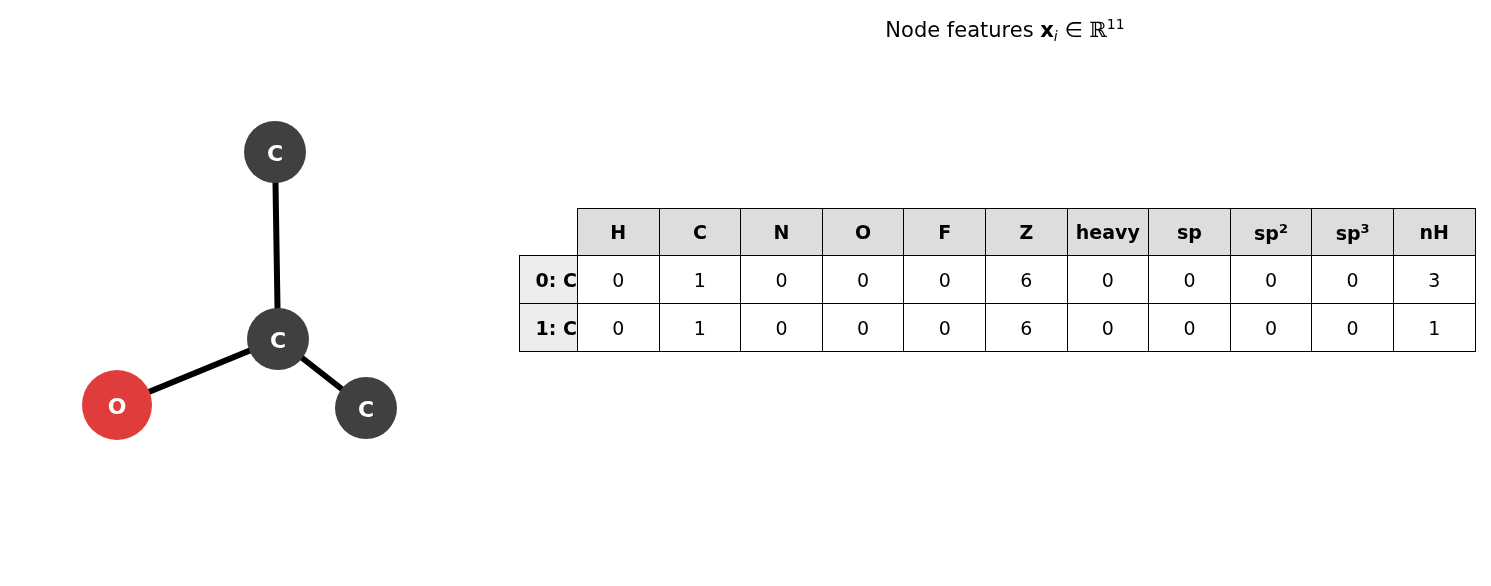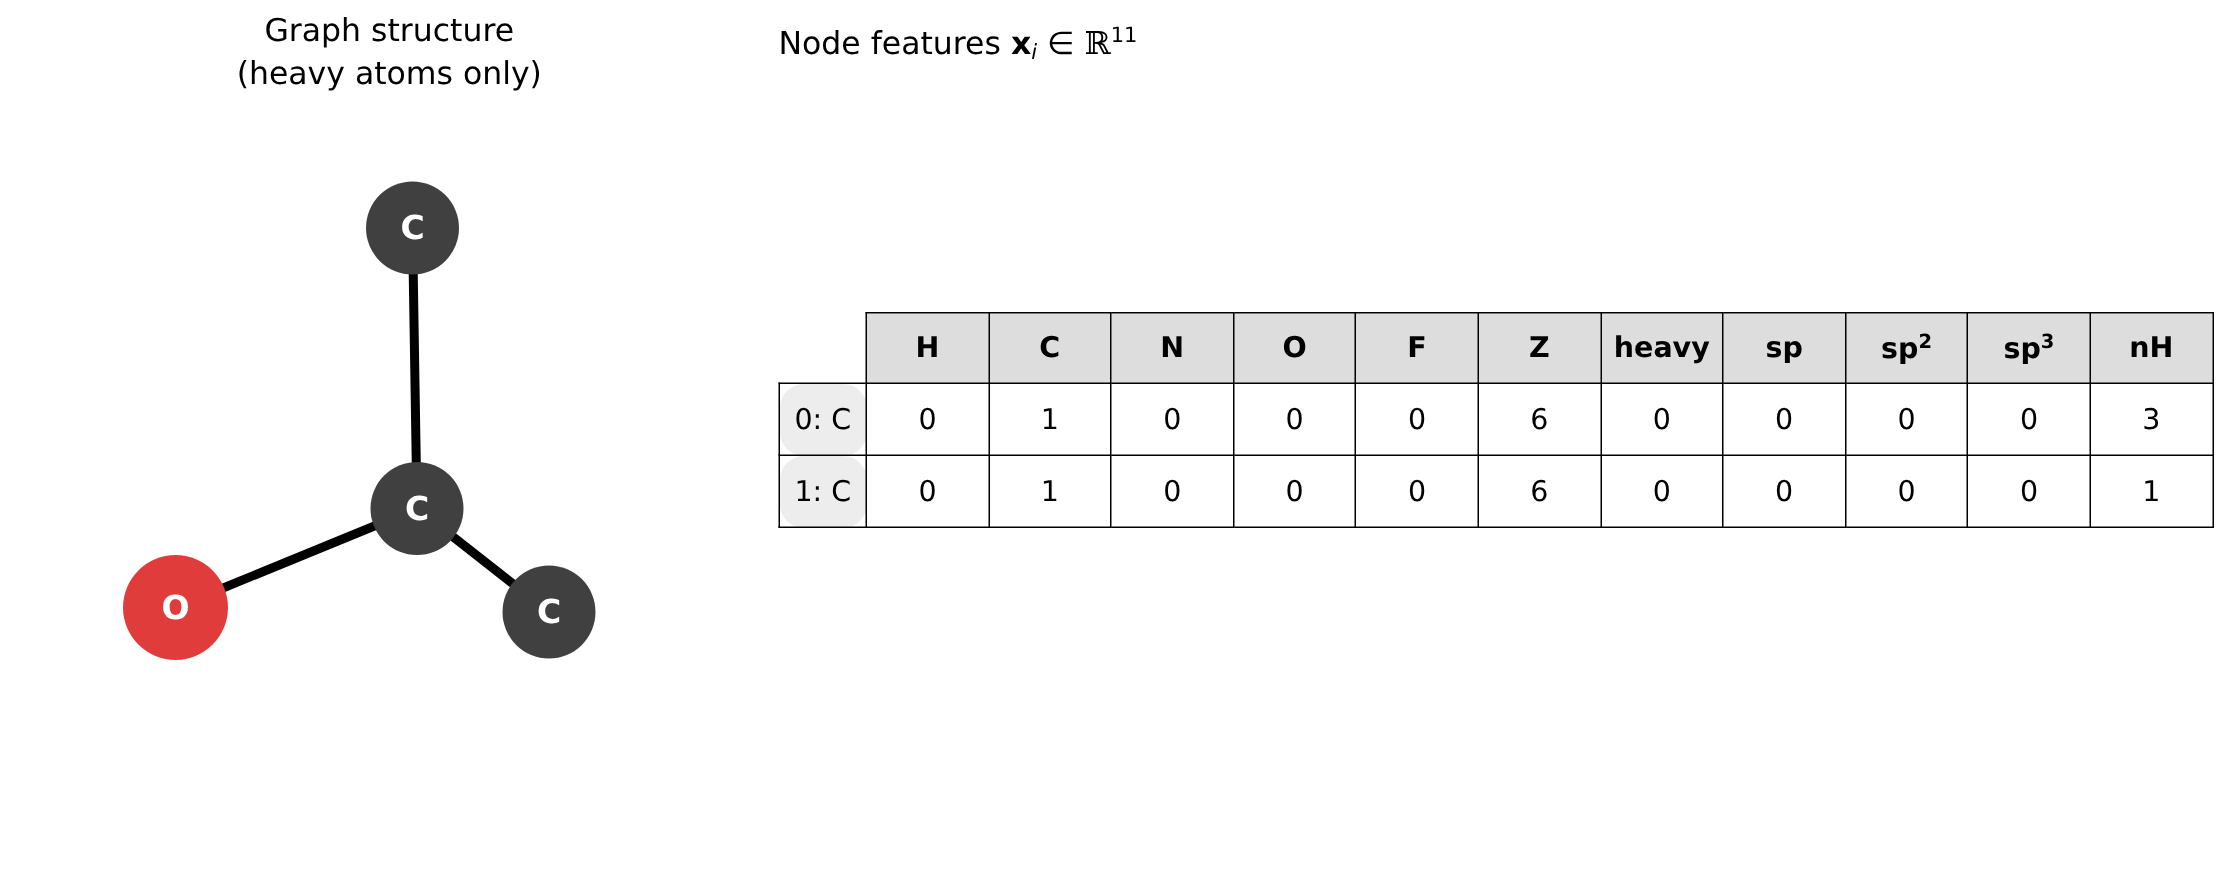--- a/index.html
+++ b/index.html
@@ -55,21 +55,21 @@
     left: 519px;
     top: 0;
     width: 972px;
     height: 586px;
   }
   #features-title {
     position: absolute;
     left: 0;
     top: 10px;
     width: 972px;
-    text-align: left;
+    text-align: center;
     font-size: 21px;
     line-height: 28px;
     white-space: nowrap;
   }
   #features-title .bvec {
     font-weight: bold;
   }
   #features-title .sub {
     font-size: 14px;
     font-style: italic;
@@ -110,38 +110,36 @@
   }
   #features-table tbody td {
     height: 48px;
     background: #ffffff;
     font-weight: normal;
   }
   #features-table tbody th.row-label {
     height: 48px;
     width: 58px;
     background: #ededed;
-    font-weight: normal;
+    font-weight: bold;
     font-size: 19px;
-    text-align: center;
-    border-radius: 16px;
+    text-align: right;
   }
   #features-table col.col-rowlabel { width: 58px; }
   #features-table col.col-feature  { width: 81.6px; }
   .sup-small {
     font-size: 13px;
     vertical-align: 0.5em;
   }
 </style>
 </head>
 <body>
 
 <div id="graph-panel">
 
-  <div id="graph-title"><span>Graph structure</span><br><span>(heavy atoms only)</span></div>
 
   <svg id="molecule-svg" width="519" height="586" viewBox="0 0 519 586">
     <g id="bond-layer">
         <line x1="275" y1="152" x2="278" y2="339" stroke="#000000" stroke-width="6" stroke-linecap="round"></line>
         <line x1="278" y1="339" x2="366" y2="408" stroke="#000000" stroke-width="6" stroke-linecap="round"></line>
         <line x1="278" y1="339" x2="117" y2="405" stroke="#000000" stroke-width="6" stroke-linecap="round"></line>
       </g>
     <g id="node-layer">
         <g>
           <circle cx="275" cy="152" r="31" fill="#404040"></circle>

